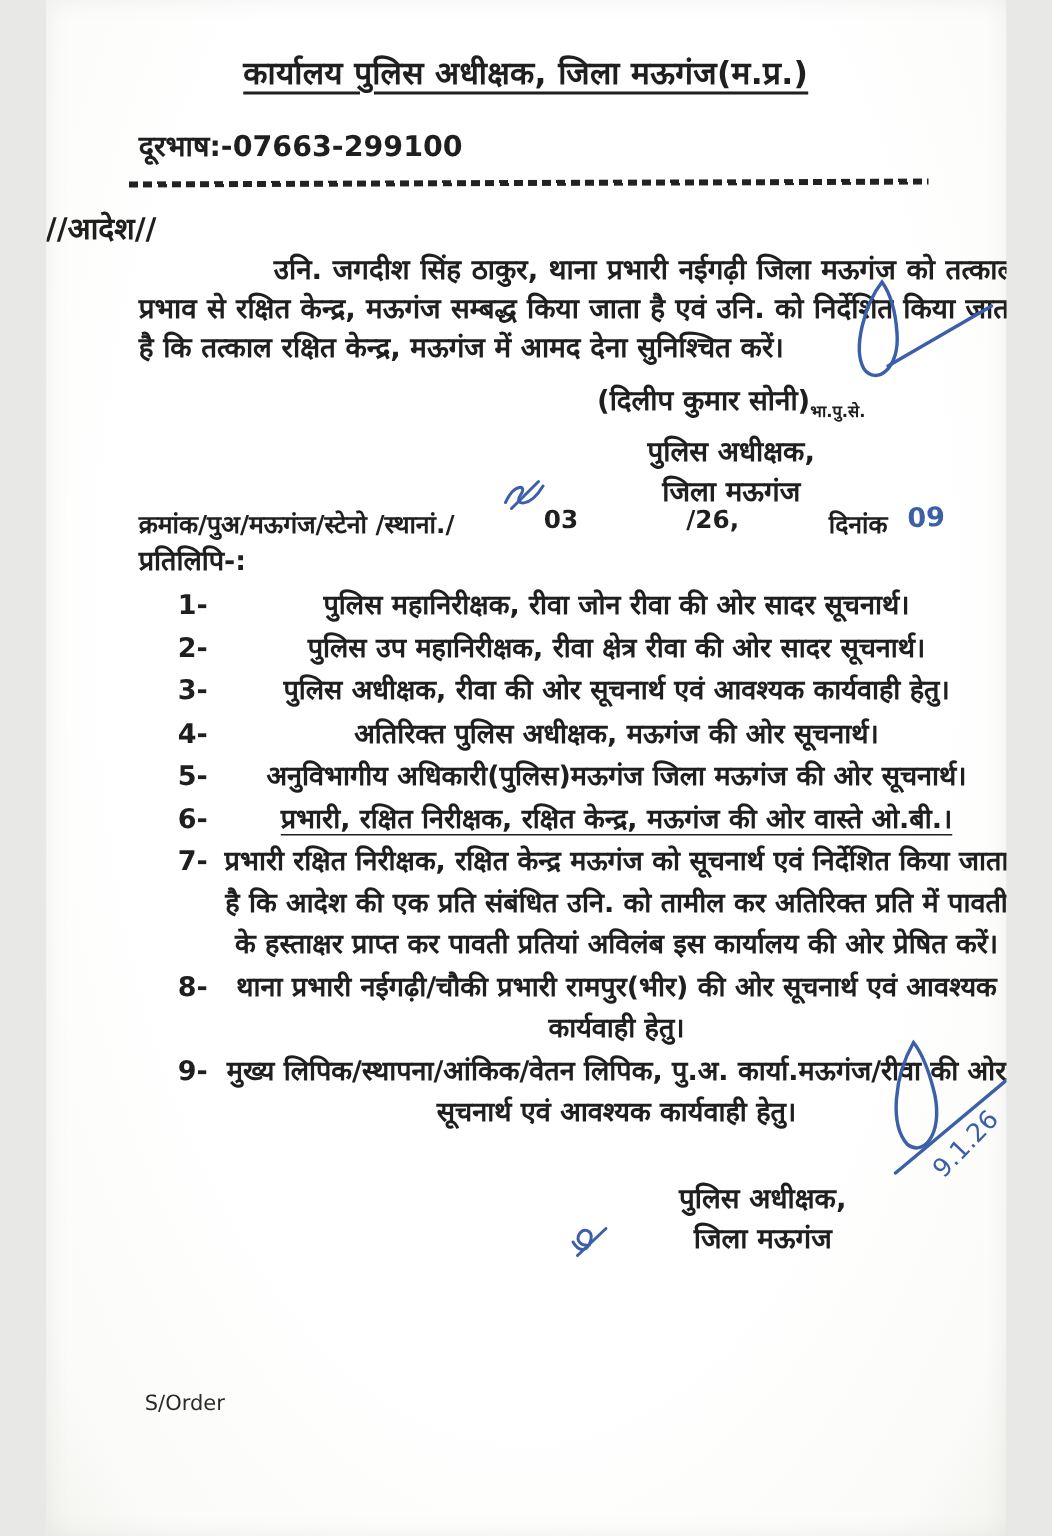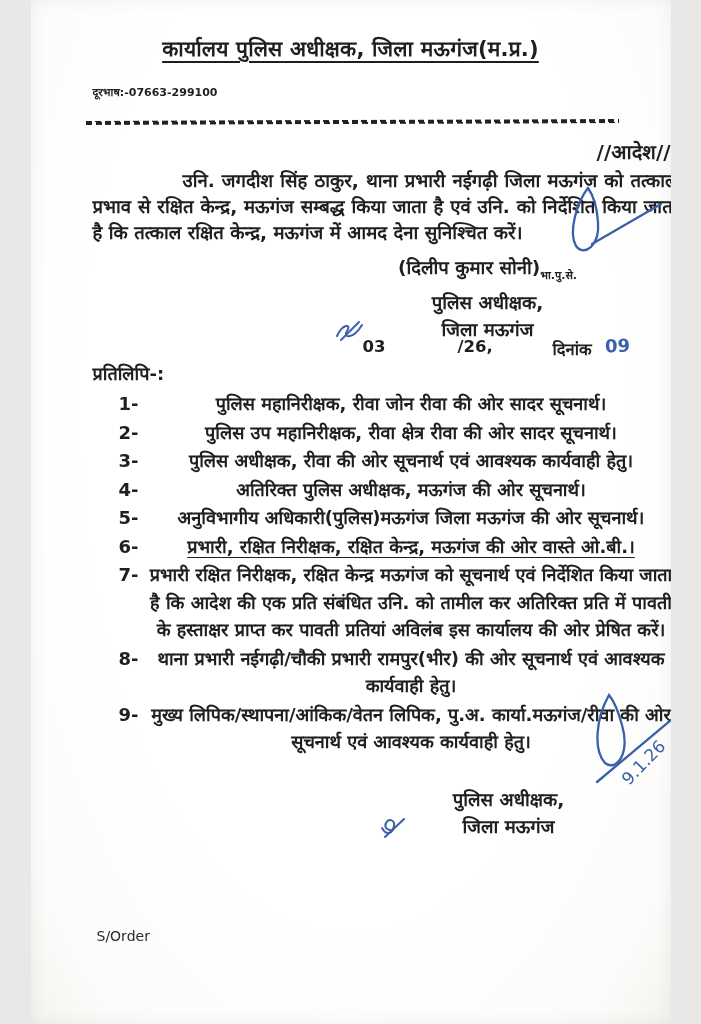--- a/index.html
+++ b/index.html
@@ -20,30 +20,30 @@
     position:absolute;top:34px;left:0;right:0;
     text-align:center;
     font-size:21px;font-weight:bold;
     text-decoration:underline;
     text-underline-offset:5px;
     letter-spacing:0.2px;
   }
   .contact-row{
     position:absolute;top:84px;left:62px;right:58px;
     display:flex;
-    font-size:11px;font-weight:bold;gap:30px;
+    font-size:19px;font-weight:bold;gap:30px;
   }
   .separator{
     position:absolute;top:120px;left:55px;right:52px;height:4px;
     background:repeating-linear-gradient(90deg,#222 0 6px,transparent 6px 9.5px);
     transform:rotate(-0.2deg);
   }
   .order-title{
     position:absolute;top:138px;left:0;right:0;
-    text-align:right;font-size:20px;font-weight:bold;
+    text-align:left;font-size:20px;font-weight:bold;
   }
   .order-body{
     position:absolute;top:168px;left:62px;width:585px;
     font-size:18.5px;font-weight:600;line-height:26px;
     text-align:justify;text-indent:90px;
   }
   .sig-block-1{
     position:absolute;top:254px;right:58px;width:250px;
     text-align:center;font-size:18.5px;font-weight:bold;line-height:27px;
   }
@@ -122,20 +122,21 @@
     <div class="district-line">
       <svg class="svg-mid-check" width="36" height="24" viewBox="0 0 36 24">
         <path d="M 6,17 C 12,4 21,5 16,12 C 11,19 22,21 31,6" fill="none" stroke="#3b5fa8" stroke-width="2" stroke-linecap="round"></path>
         <path d="M 10,21 L 28,3" fill="none" stroke="#3b5fa8" stroke-width="2" stroke-linecap="round"></path>
       </svg>
       <span>जिला मऊगंज</span>
     </div>
   </div>
 
   <div class="ref-row">
+    <span class="ref-label">क्रमांक/पुअ/मऊगंज/स्टेनो /स्थानां./</span>
     <span class="ref-num">03</span>
     <span class="ref-num-suffix">/26,</span>
     <span class="ref-date-label">दिनांक</span>
     <span class="ref-date-hand pen">09</span>
     <span class="ref-date-suffix">/01/2026</span>
   </div>
 
   <div class="copies-heading">प्रतिलिपि-:</div>
 
   <div class="copies-list">

